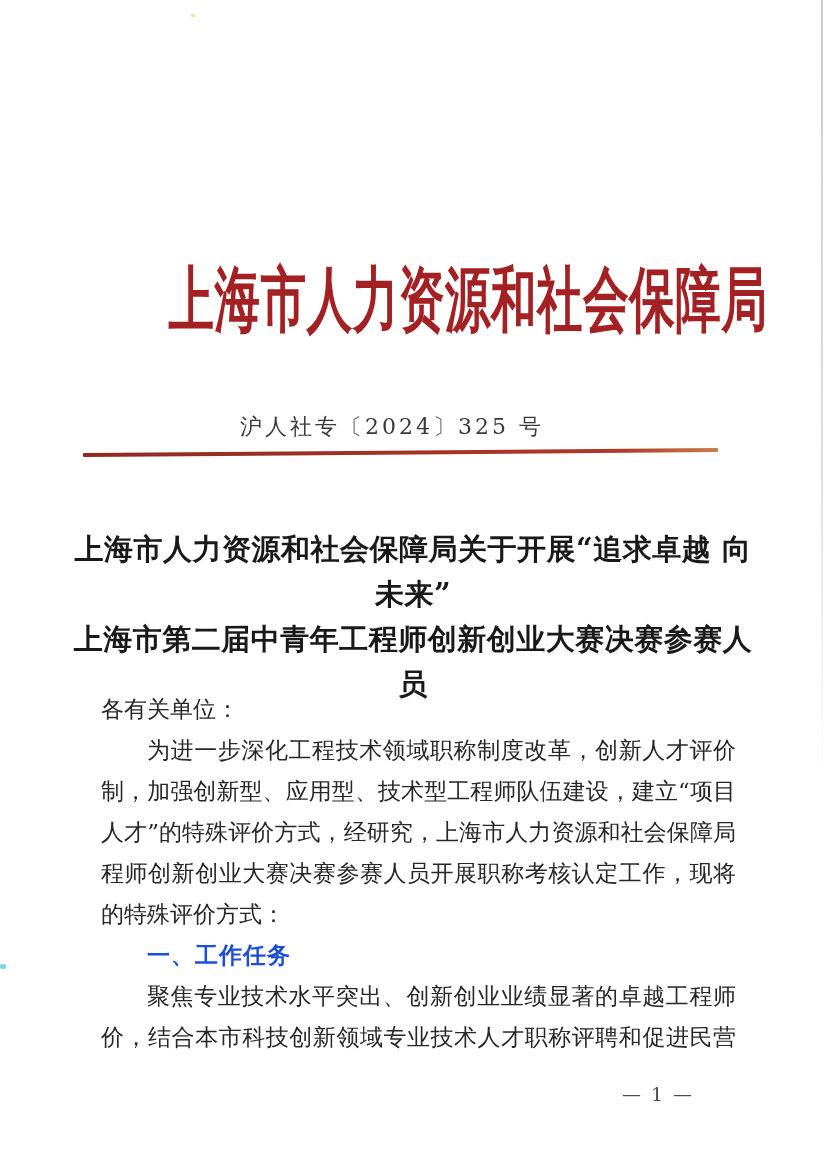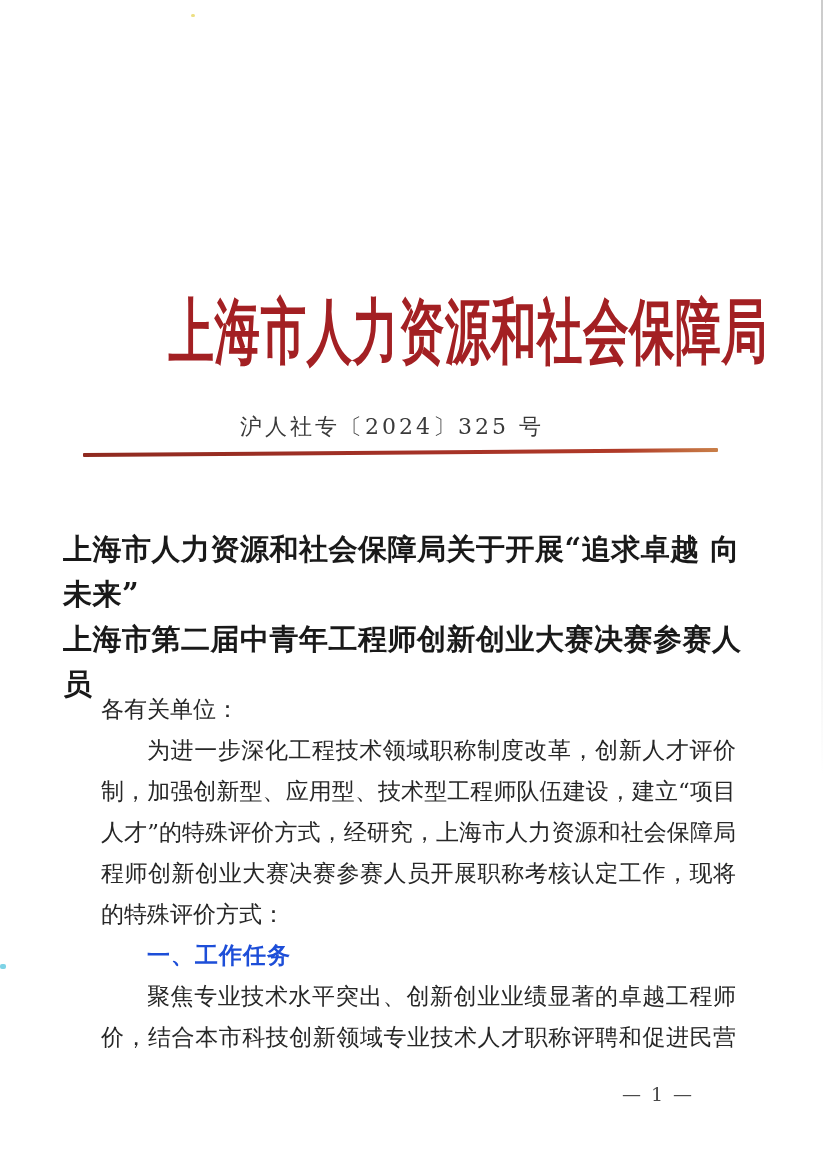--- a/index.html
+++ b/index.html
@@ -12,21 +12,21 @@
     width: 826px;
     height: 1168px;
     background: #ffffff;
     overflow: hidden;
     font-family: "DejaVu Serif", serif;
   }
 
   
   .letterhead {
     position: absolute;
-    top: 288px;
+    top: 256px;
     left: 0;
     width: 801px;
     text-align: left;
   }
   .letterhead span {
     display: inline-block;
     white-space: nowrap;
     font-size: 71px;
     line-height: 86px;
     font-weight: bold;
@@ -62,21 +62,21 @@
     transform-origin: left center;
     border-radius: 1px;
   }
 
   
   .title {
     position: absolute;
     top: 527px;
     left: 63px;
     width: 700px;
-    text-align: left;
+    text-align: center;
     font-size: 29px;
     line-height: 45px;
     font-weight: bold;
     color: #191919;
     letter-spacing: 0.5px;
   }
 
   
   .body-text {
     position: absolute;

